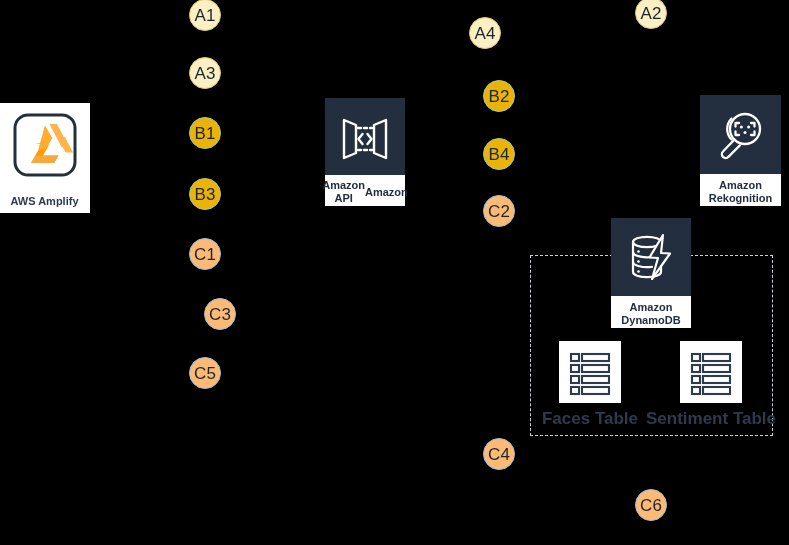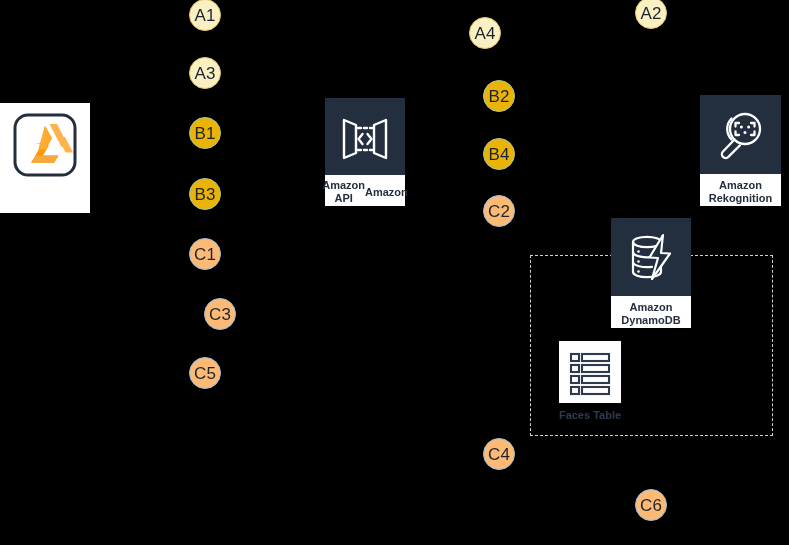--- a/index.html
+++ b/index.html
@@ -86,21 +86,21 @@
   .resource .box {
     background: #ffffff;
     display: flex;
     align-items: center;
     justify-content: center;
     box-sizing: border-box;
   }
   .resource .caption {
     margin-top: 6px;
     color: #2e3b4e;
-    font-size: 11px;
+    font-size: 17px;
     font-weight: bold;
     text-align: right;
     white-space: nowrap;
   }
 
   
   .group-box {
     position: absolute;
     border: 1.5px dashed #c9d1da;
     box-sizing: border-box;
@@ -119,20 +119,21 @@
       <svg width="68" height="68" viewBox="0 0 68 68">
         <rect x="4" y="4" width="60" height="60" rx="13" ry="13" fill="#ffffff" stroke="#232f3e" stroke-width="3"></rect>
         <polygon points="34,15 41,27 34.5,38.5 27.5,38.5" fill="#ff9900"></polygon>
         <polygon points="24,32 31.5,32 20,52 43,52 47.5,44.5 32,44.5 38,34" fill="#ff9900"></polygon>
         <polygon points="20,52 43,52 47.5,44.5 24.5,44.5" fill="#f8a83c"></polygon>
         <polygon points="34,15 41,27 34.5,38.5 27.5,38.5" fill="#ffac31"></polygon>
         <polygon points="38.5,13 46,13 58,36 50.5,36" fill="#ffb34d"></polygon>
         <polygon points="46.5,26 54,26 62,41.5 54.5,41.5" fill="#ffb34d"></polygon>
       </svg>
     </div>
+    <div class="caption" style="height:26px;">AWS Amplify</div>
   </div>
 
   <div class="card" style="left:325px; top:98px; width:80px; height:108px;">
     <div class="glyph" style="height:77px;">
       <svg width="56" height="56" viewBox="0 0 56 56">
         <g fill="none" stroke="#ffffff" stroke-width="2.4" stroke-linejoin="round" stroke-linecap="round">
           <path d="M7 11 L19 16 L19 44 L7 49 Z"></path>
           <path d="M49 11 L37 16 L37 44 L49 49 Z"></path>
           <path d="M21 19 h3 M27 19 h3 M33 19 h2"></path>
           <path d="M21 41 h3 M27 41 h3 M33 41 h2"></path>
@@ -206,20 +207,37 @@
           <rect x="5" y="28" width="8" height="7"></rect>
           <rect x="16" y="28" width="27" height="7"></rect>
           <rect x="5" y="39" width="8" height="7"></rect>
           <rect x="16" y="39" width="27" height="7"></rect>
         </g>
       </svg>
     </div>
     <div class="caption">Faces Table</div>
   </div>
 
+  <div class="resource" style="left:674px; top:341px; width:74px;">
+    <div class="box" style="width:62px; height:62px;">
+      <svg width="48" height="48" viewBox="0 0 48 48">
+        <g fill="none" stroke="#2e3b4e" stroke-width="2.1">
+          <rect x="5" y="6" width="8" height="7"></rect>
+          <rect x="16" y="6" width="27" height="7"></rect>
+          <rect x="5" y="17" width="8" height="7"></rect>
+          <rect x="16" y="17" width="27" height="7"></rect>
+          <rect x="5" y="28" width="8" height="7"></rect>
+          <rect x="16" y="28" width="27" height="7"></rect>
+          <rect x="5" y="39" width="8" height="7"></rect>
+          <rect x="16" y="39" width="27" height="7"></rect>
+        </g>
+      </svg>
+    </div>
+    <div class="caption">Sentiment Table</div>
+  </div>
 
   <div id="badge-layer">
       <div class="badge yellow" style="left: 189px; top: -1px;">A1</div>
       <div class="badge yellow" style="left: 189px; top: 57px;">A3</div>
       <div class="badge green" style="left: 189px; top: 117px;">B1</div>
       <div class="badge green" style="left: 189px; top: 178px;">B3</div>
       <div class="badge blue" style="left: 189px; top: 238px;">C1</div>
       <div class="badge blue" style="left: 204px; top: 298px;">C3</div>
       <div class="badge blue" style="left: 189px; top: 357px;">C5</div>
       <div class="badge yellow" style="left: 469px; top: 17px;">A4</div>

